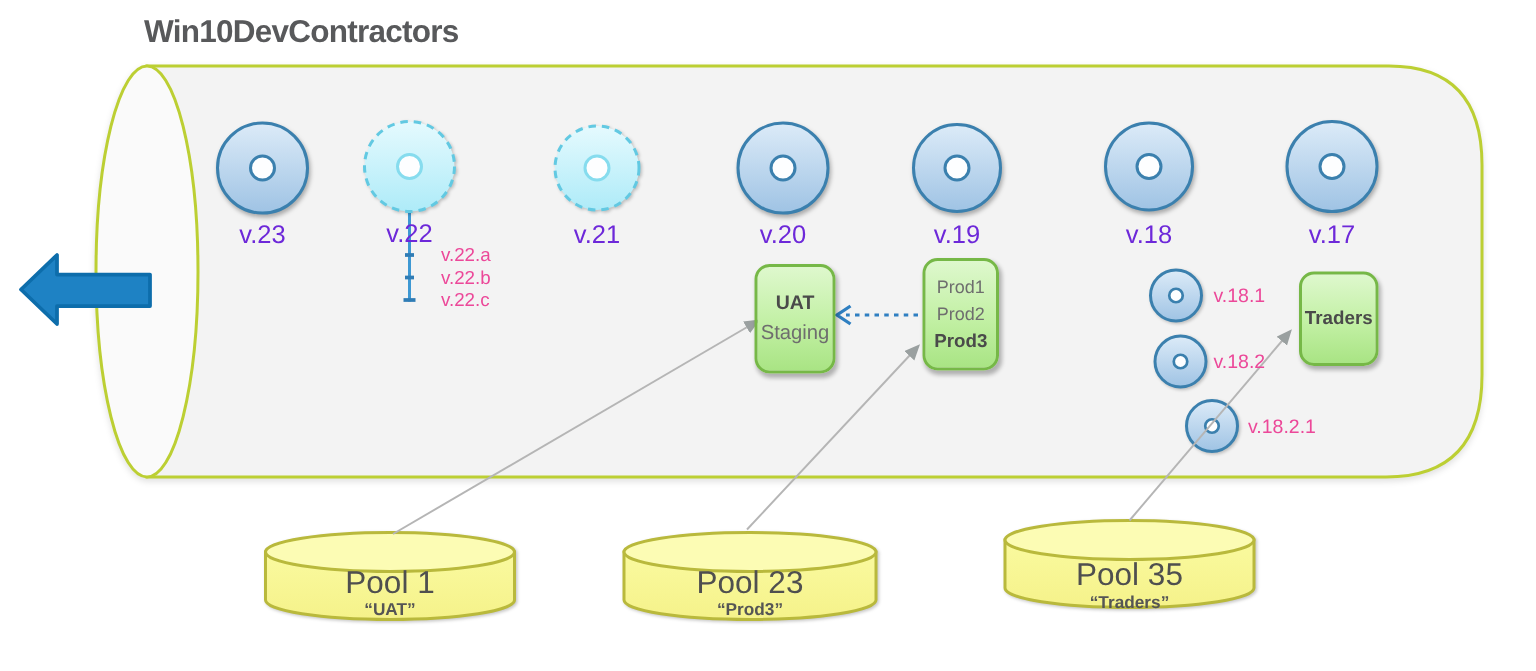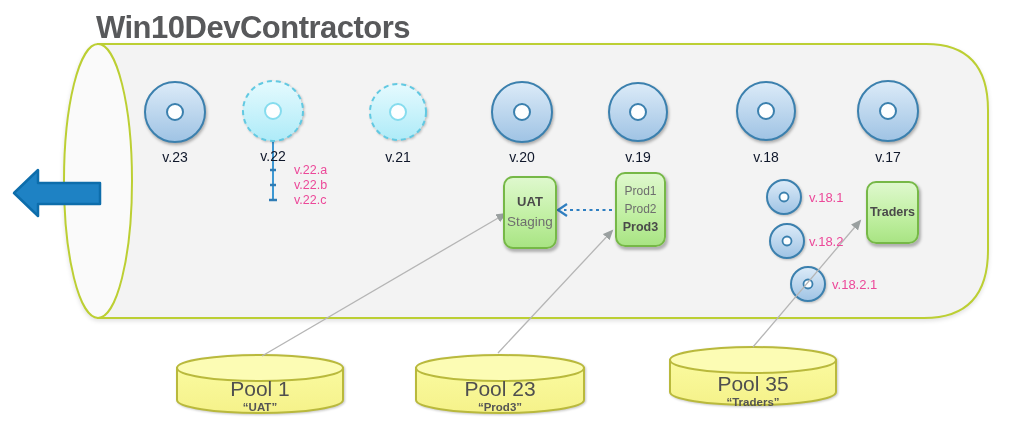--- a/index.html
+++ b/index.html
@@ -5,26 +5,26 @@
   html,body { margin:0; padding:0; background:#ffffff; }
   .stage {
     position:relative; width:1024px; height:447px;
     font-family:"Liberation Sans", sans-serif;
     overflow:hidden; background:#ffffff;
   }
   svg.layer { position:absolute; left:0; top:0; }
 
   .title {
     position:absolute; left:96px; top:10px;
-    font-size:31px; font-weight:bold; color:#58595b; letter-spacing:-0.5px;
+    font-size:21px; font-weight:bold; color:#58595b; letter-spacing:-0.5px;
   }
 
   .vlabel {
     position:absolute; transform:translate(-50%,-50%);
-    font-size:14px; color:#0f172a; white-space:nowrap;
+    font-size:17px; color:#6d28d9; white-space:nowrap;
   }
   .sublabel {
     position:absolute; transform:translateY(-50%);
     font-size:12.5px; color:#ec4899; white-space:nowrap;
   }
   .sublabel.v18 { font-size:13px; }
 
   .gbox {
     position:absolute; box-sizing:border-box;
     border:2px solid #76b847; border-radius:10px;

